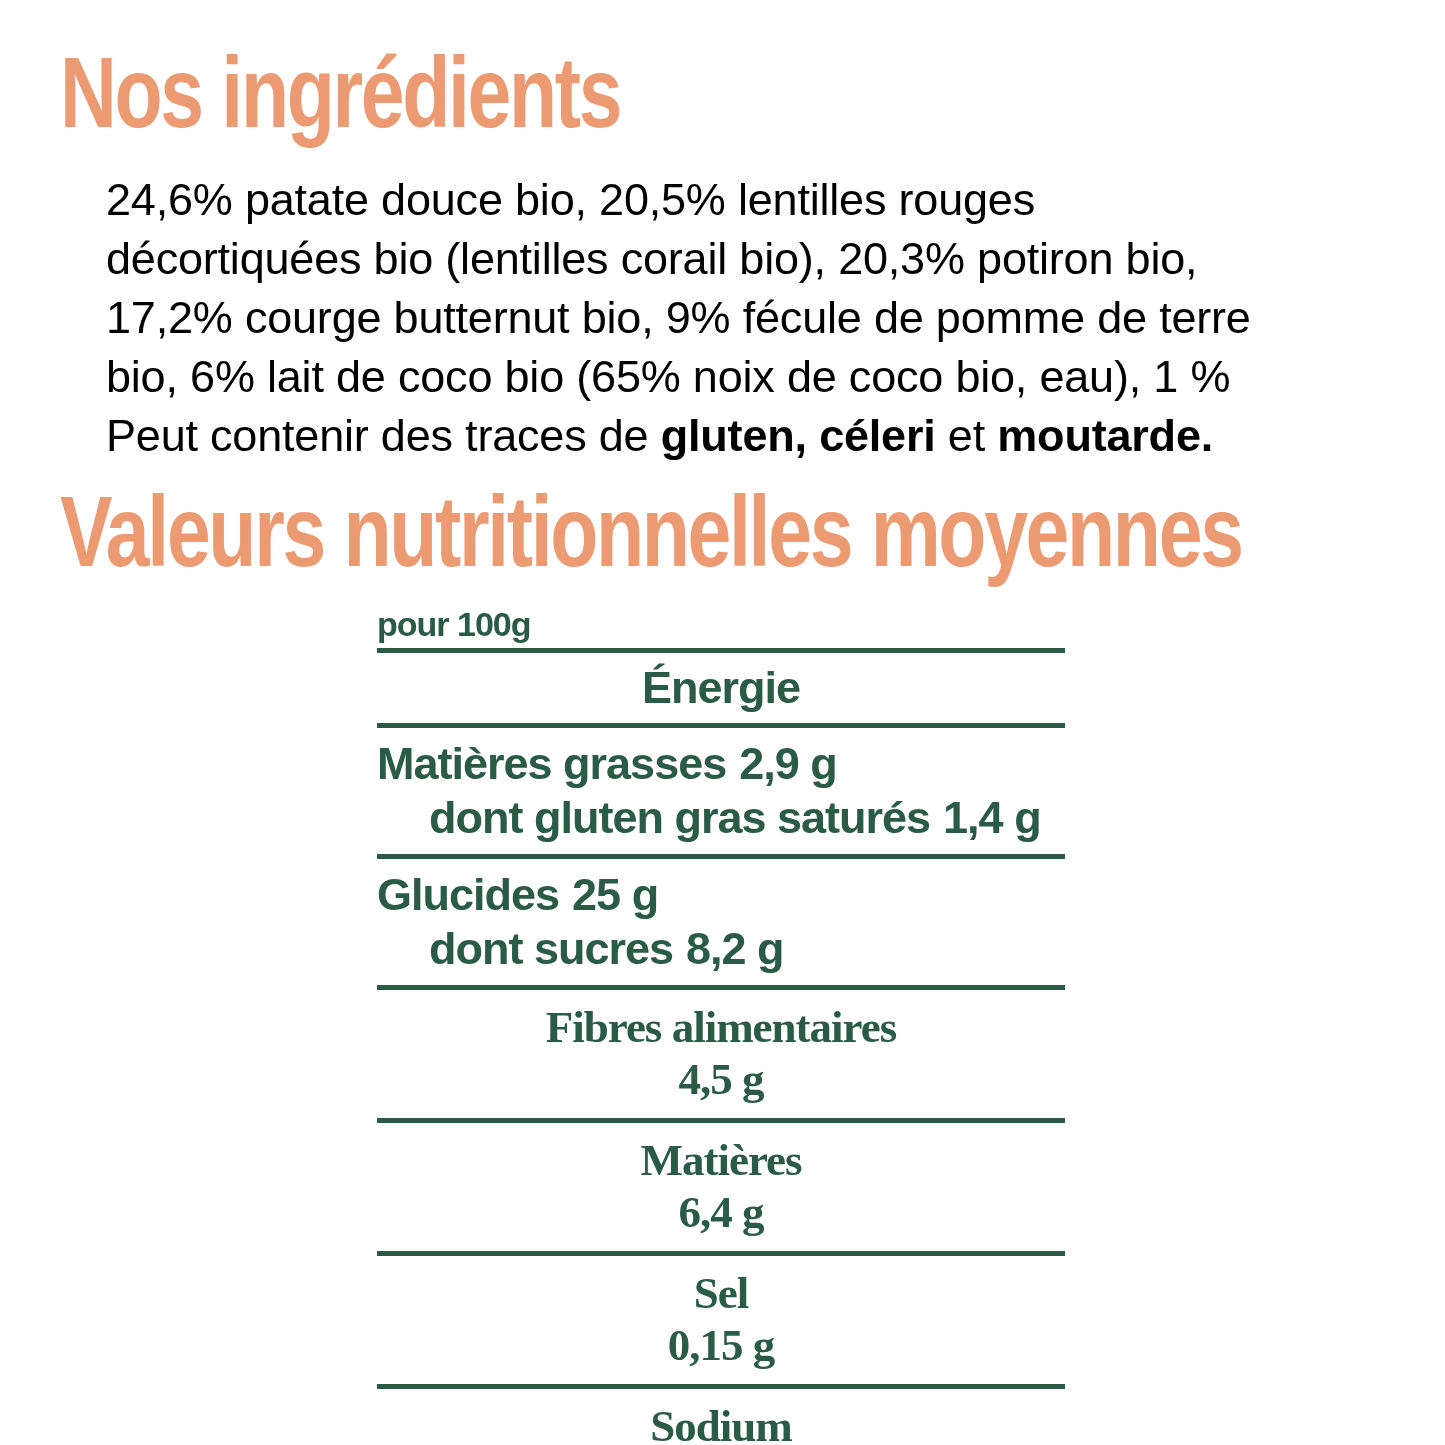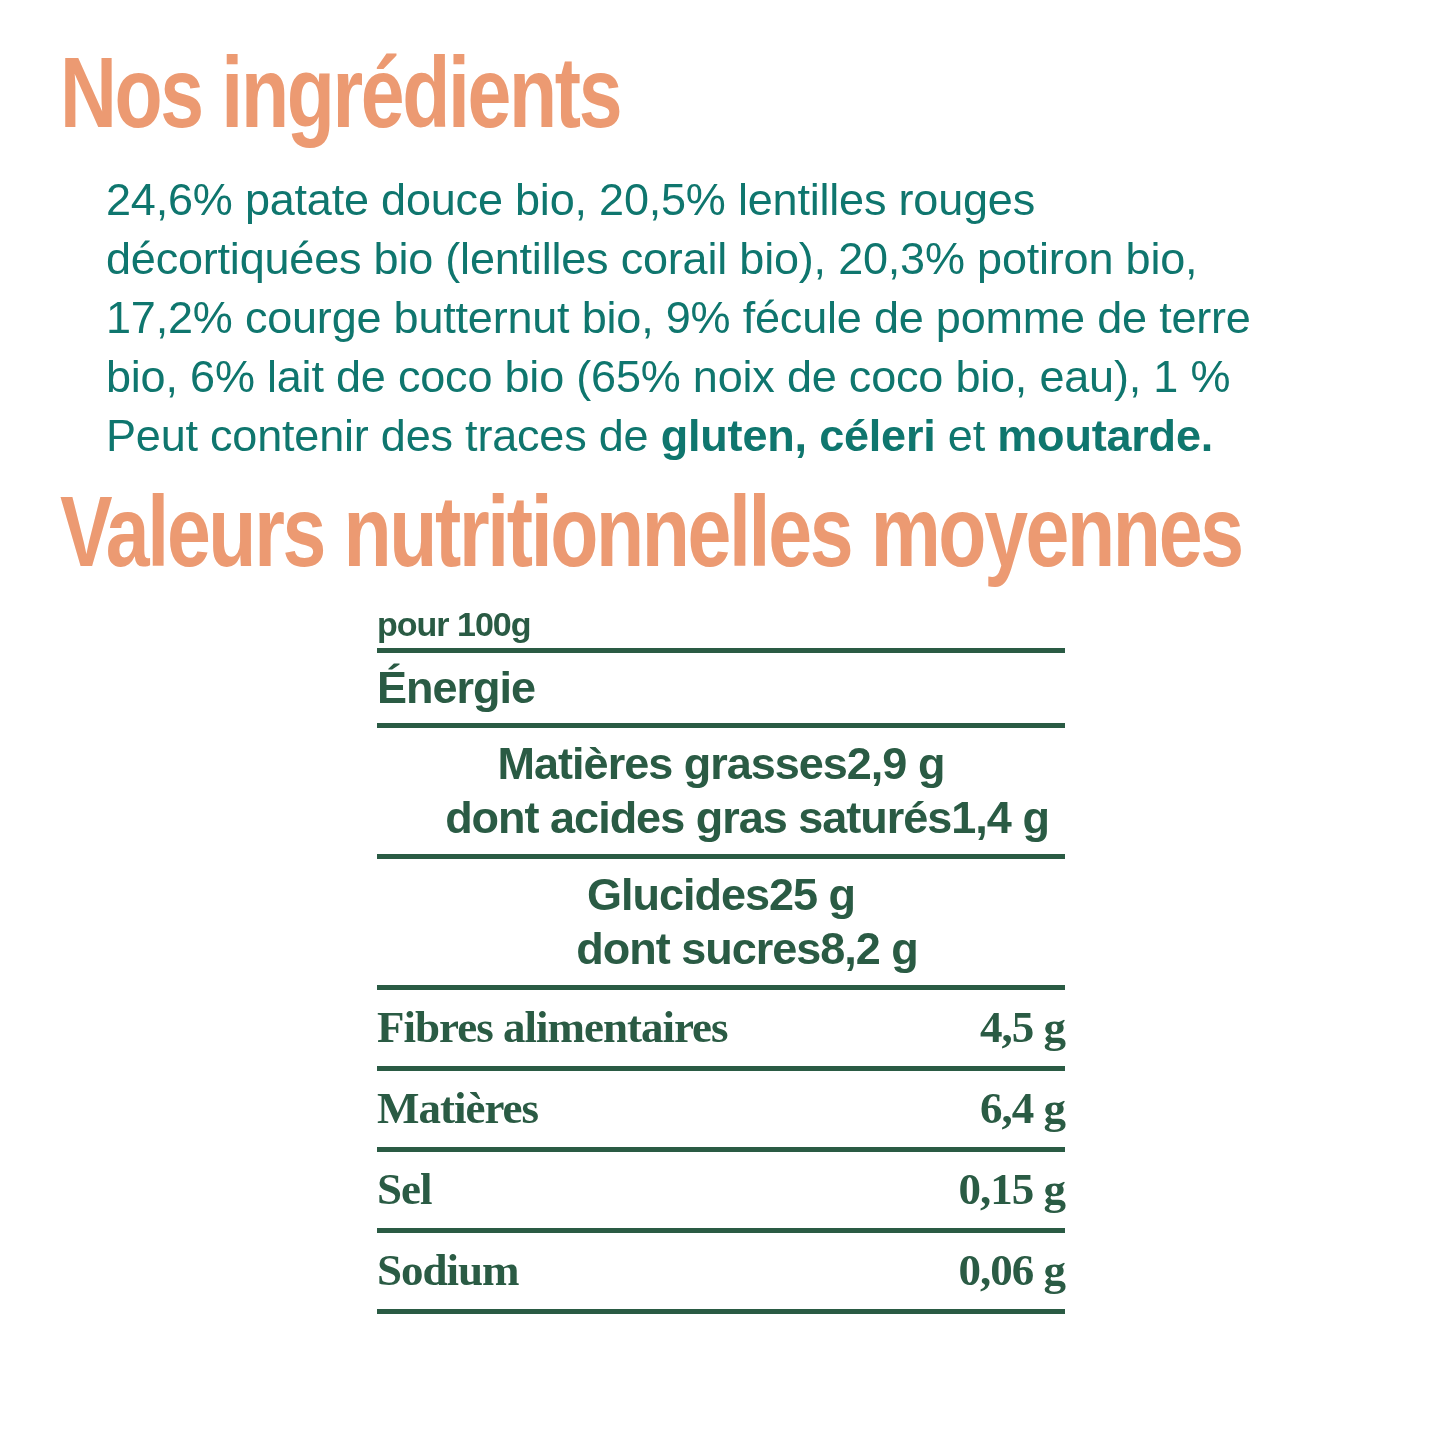--- a/index.html
+++ b/index.html
@@ -26,21 +26,21 @@
     font-weight:bold;
     letter-spacing:-3px;
     font-size:101px;
     color:#EC9A72;
   }
   .title-nutrition { margin-top:16px; height:118px; }
 
   
   .ingredients {
     margin:16px 36px 0 106px;
-    color:#0f766e;
+    color:#000000;
     font-size:45px;
     line-height:59px;
     letter-spacing:-0.2px;
   }
   .ingredients b { font-weight:bold; }
 
   
   .table-wrap {
     width:688px;
     margin:6px 0 0 377px;
@@ -49,23 +49,23 @@
     font-size:45px;
     letter-spacing:-1px;
   }
   .per-header {
     text-align:left;
     font-size:34px;
     padding-bottom:4px;
   }
   .ntable { border-bottom:5px solid #2A5B44; }
   .sec { border-top:5px solid #2A5B44; padding:9px 0; }
-  .sec-flex { display:flex; justify-content:space-between; align-items:center; }
+  .sec-flex { display:flex; justify-content:space-between; align-items:center;flex-direction:column; }
   .vals-col { text-align:right; line-height:55px; }
-  .rowline { display:flex; justify-content:center; line-height:54px; }
+  .rowline { display:flex; justify-content:flex-start; line-height:54px;gap:13px; }
   .sub-label { padding-left:52px; }
   .single { line-height:52px; padding:11px 0 13px 0;font-family:Liberation Serif, serif; }
 </style>
 </head>
 <body>
 
 <div class="page">
 
   <div class="big-title">
     <span class="condensed">Nos ingrédients</span>
@@ -91,21 +91,21 @@
       <div class="sec sec-flex">
         <div>Énergie</div>
       </div>
 
       <div class="sec">
         <div class="rowline">
           <div>Matières grasses</div>
           <div>2,9 g</div>
         </div>
         <div class="rowline">
-          <div class="sub-label">dont acides gras saturés</div>
+          <div class="sub-label">dont gluten gras saturés</div>
           <div>1,4 g</div>
         </div>
       </div>
 
       <div class="sec">
         <div class="rowline">
           <div>Glucides</div>
           <div>25 g</div>
         </div>
         <div class="rowline">

